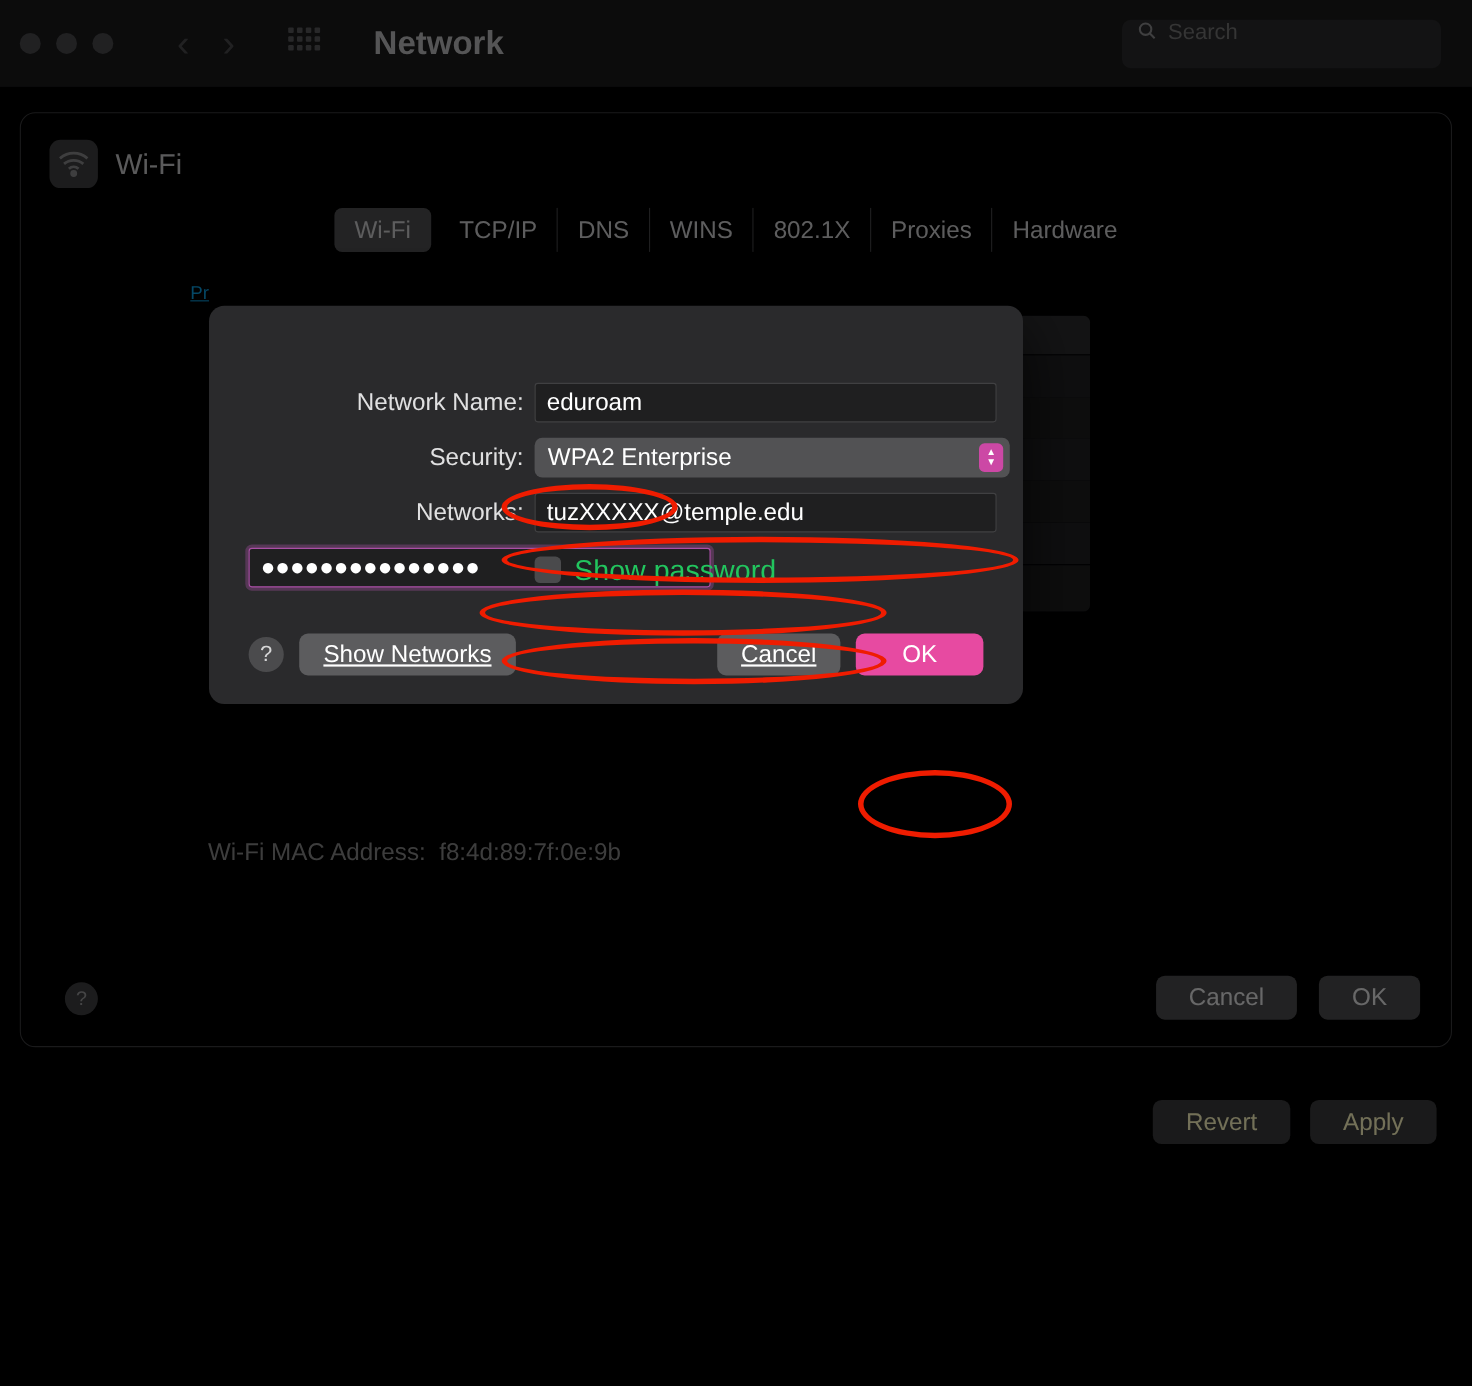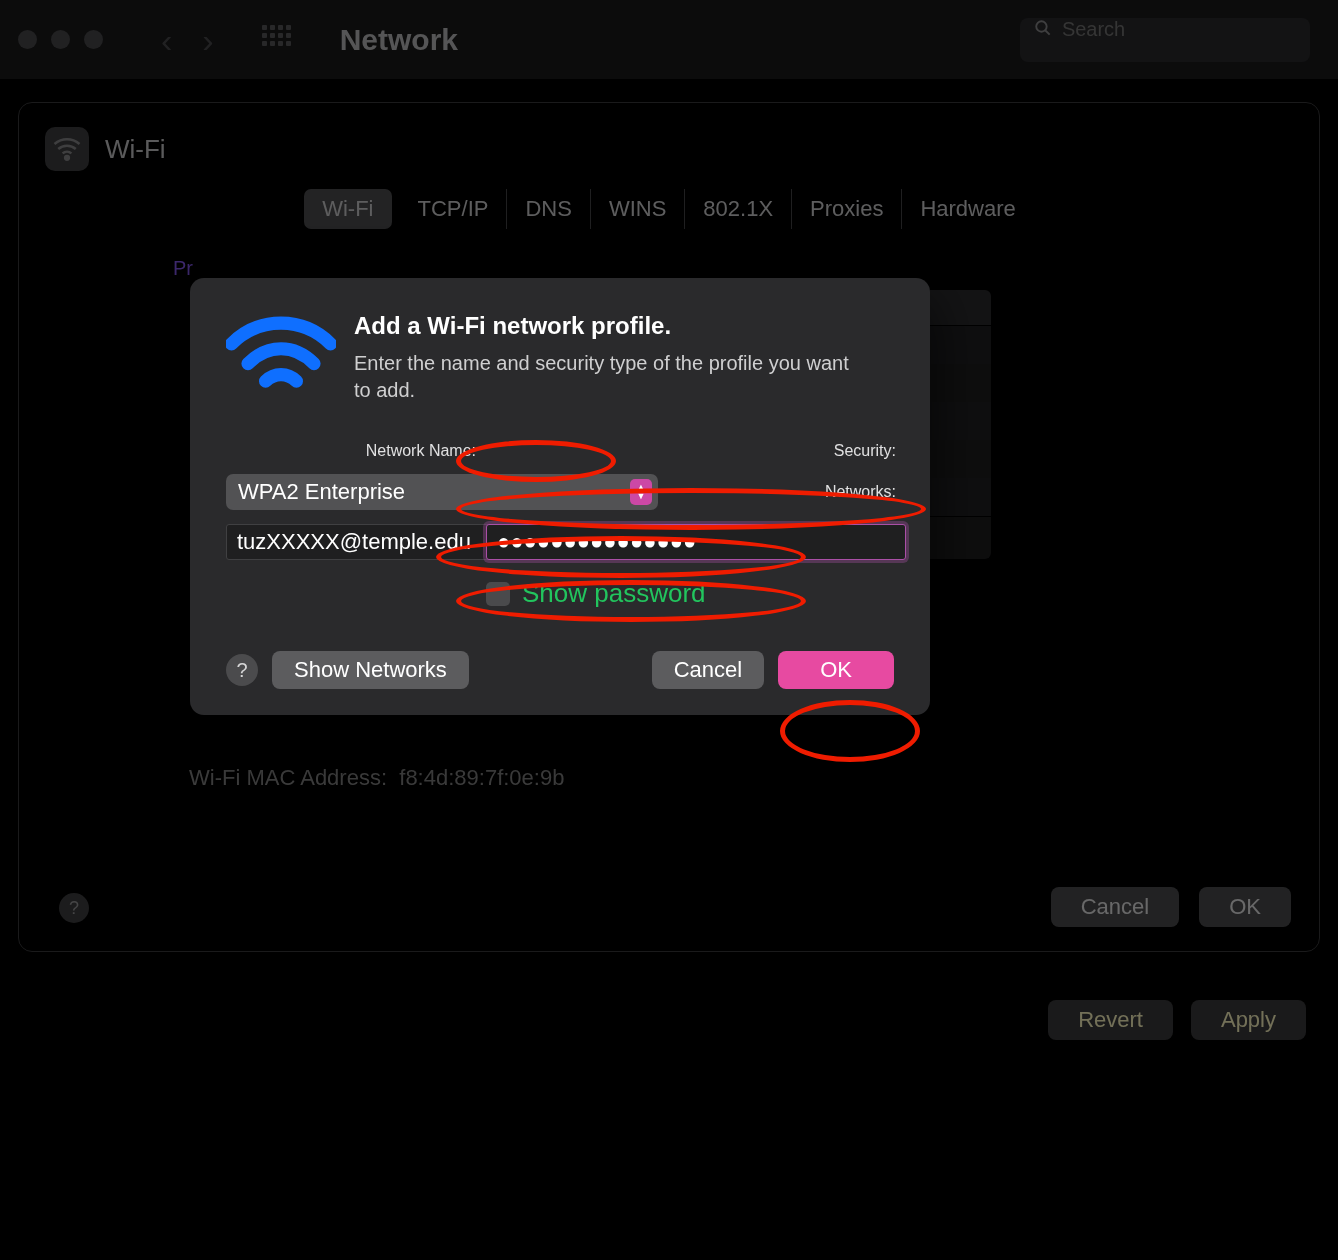--- a/index.html
+++ b/index.html
@@ -26,21 +26,21 @@
   .wifi-header { display: flex; align-items: center; gap: 16px; margin-bottom: 18px; }
   .wifi-badge { width: 44px; height: 44px; background: #3f3f41; border-radius: 10px; display:flex; align-items:center; justify-content:center; }
   .wifi-badge svg { width: 30px; height: 30px; }
   .wifi-title { font-size: 26px; font-weight: 500; color: #c8c8c9; }
 
   .tabs { display: flex; justify-content: center; gap: 0; margin-bottom: 26px; }
   .tab { padding: 7px 18px; font-size: 22px; color: #cfcfd0; border-right: 1px solid #454547; }
   .tab:last-child { border-right: none; }
   .tab.active { background: #4e4e50; border-radius: 7px; border-right: none; margin-right: 8px; }
 
-  .pref-label { font-size: 20px; color: #8b5cf6; margin: 28px 0 10px 128px; }
+  .pref-label { font-size: 17px; color: #0ea5e9; margin: 28px 0 10px 128px; text-decoration: underline; }
 
   .network-list { margin-left: 156px; width: 790px; }
   .network-list .hdr { background: #2e2e30; border-bottom: 1px solid #000; padding: 6px 12px; font-size: 20px; color: #cfcfd0; border-radius: 6px 6px 0 0; }
   .network-list .row { padding: 5px 12px; font-size: 20px; color: #b6b6b8; background: #232325; height: 38px; }
   .network-list .row.alt { background: #1f1f21; }
   .network-list .toolbar-row { display: flex; background: #1f1f21; border-top: 1px solid #000; border-radius: 0 0 6px 6px; }
   .network-list .toolbar-row .btn { width: 42px; height: 42px; display:flex; align-items:center; justify-content:center; border-right: 1px solid #000; font-size: 22px; color: #cfcfd0; }
 
   .check-row { display: flex; align-items: center; gap: 12px; margin-left: 156px; margin-top: 14px; font-size: 20px; color: #bdbdbe; }
   .checkbox { width: 24px; height: 24px; border-radius: 5px; background: #3d3d3f; display:flex; align-items:center; justify-content:center; }
@@ -59,35 +59,35 @@
   .dim-overlay { position: absolute; inset: 0; background: rgba(0,0,0,0.55); z-index: 5; }
 
   
   .modal { position: absolute; z-index: 10; left: 190px; top: 278px; width: 740px; background: #2a2a2c; border-radius: 14px; box-shadow: 0 20px 60px rgba(0,0,0,0.7); padding: 34px 36px 26px 36px; }
   .modal-hdr { display: flex; gap: 18px; }
   .modal-wifi-icon svg { width: 110px; height: 90px; }
   .modal-title { font-size: 24px; font-weight: 700; color: #fff; margin-bottom: 10px; }
   .modal-sub { font-size: 20px; color: #cfcfd0; line-height: 1.35; max-width: 500px; }
 
   .form { margin-top: 36px; display: grid; grid-template-columns: 260px 1fr; row-gap: 14px; align-items: center; }
-  .form-label { font-size: 16px; color: #e0e0e1; text-align: right; padding-right: 10px; }
+  .form-label { font-size: 22px; color: #e0e0e1; text-align: right; padding-right: 10px; }
   .form-input { height: 36px; background: #1f1f20; border: 1px solid #404042; color: #fff; font-size: 22px; padding: 0 10px; border-radius: 3px; width: 420px; }
   .form-input.focus { border: 1px solid #aa4fa6; box-shadow: 0 0 0 3px rgba(170,79,166,0.35); }
   .form-select { position: relative; height: 36px; background: #525254; border-radius: 7px; color: #fff; font-size: 22px; padding: 0 12px; display:flex; align-items:center; justify-content:space-between; width: 432px; gap: 48px; }
   .select-chevrons { width: 22px; height: 26px; background: #cc48a5; border-radius: 5px; display:flex; flex-direction:column; align-items:center; justify-content:center; gap: 0; margin-right: -6px; }
   .select-chevrons span { font-size: 9px; color: #fff; line-height: 1; }
 
   .show-pw-row { grid-column: 2; display: flex; align-items: center; gap: 12px; margin-top: 4px; }
   .show-pw-row .checkbox { background: #4a4a4c; }
   .show-pw-row span { font-size: 26px; color: #22c55e; }
 
   .modal-footer { display: flex; align-items: center; margin-top: 42px; gap: 14px; }
   .help-icon { width: 32px; height: 32px; border-radius: 16px; background: #4b4b4d; color: #d6d6d7; display:flex; align-items:center; justify-content:center; font-size: 20px; }
   .pill-btn { height: 38px; border-radius: 8px; border: none; font-size: 22px; padding: 0 22px; }
-  .pill-gray { background: #5c5c5e; color: #fff; }
+  .pill-gray { background: #5c5c5e; color: #fff; text-decoration: underline; }
   .pill-pink { background: #e74aa1; color: #fff; padding: 0 42px; }
   .spacer { flex: 1; }
 
   
   .ellipse { position: absolute; border: 5px solid #ef1c00; border-radius: 50%/50%; z-index: 20; pointer-events: none; }
 </style>
 </head>
 <body>
 
 <div class="toolbar">
@@ -183,36 +183,24 @@
 </div>
 
 <div class="outer-buttons">
   <button class="gray-btn">Revert</button>
   <button class="gray-btn">Apply</button>
 </div>
 
 <div class="dim-overlay"></div>
 
 <div class="modal">
-  <div class="modal-hdr">
-    <div class="modal-wifi-icon">
-      <svg viewBox="0 0 100 80" fill="none">
-        <path d="M5 28 C30 3, 70 3, 95 28" stroke="#0f6fff" stroke-width="12" stroke-linecap="round"></path>
-        <path d="M20 46 C38 28, 62 28, 80 46" stroke="#0f6fff" stroke-width="12" stroke-linecap="round"></path>
-        <path d="M36 62 C44 54, 56 54, 64 62" stroke="#0f6fff" stroke-width="12" stroke-linecap="round"></path>
-      </svg>
-    </div>
-    <div>
-      <div class="modal-title">Add a Wi-Fi network profile.</div>
-      <div class="modal-sub">Enter the name and security type of the profile you want to add.</div>
-    </div>
-  </div>
 
   <div class="form">
     <div class="form-label">Network Name:</div>
+    <input class="form-input" type="text" value="eduroam" style="">
 
     <div class="form-label">Security:</div>
     <div class="form-select">
       <span>WPA2 Enterprise</span>
       <div class="select-chevrons">
           <span>▲</span>
           <span>▼</span>
         </div>
     </div>
 

